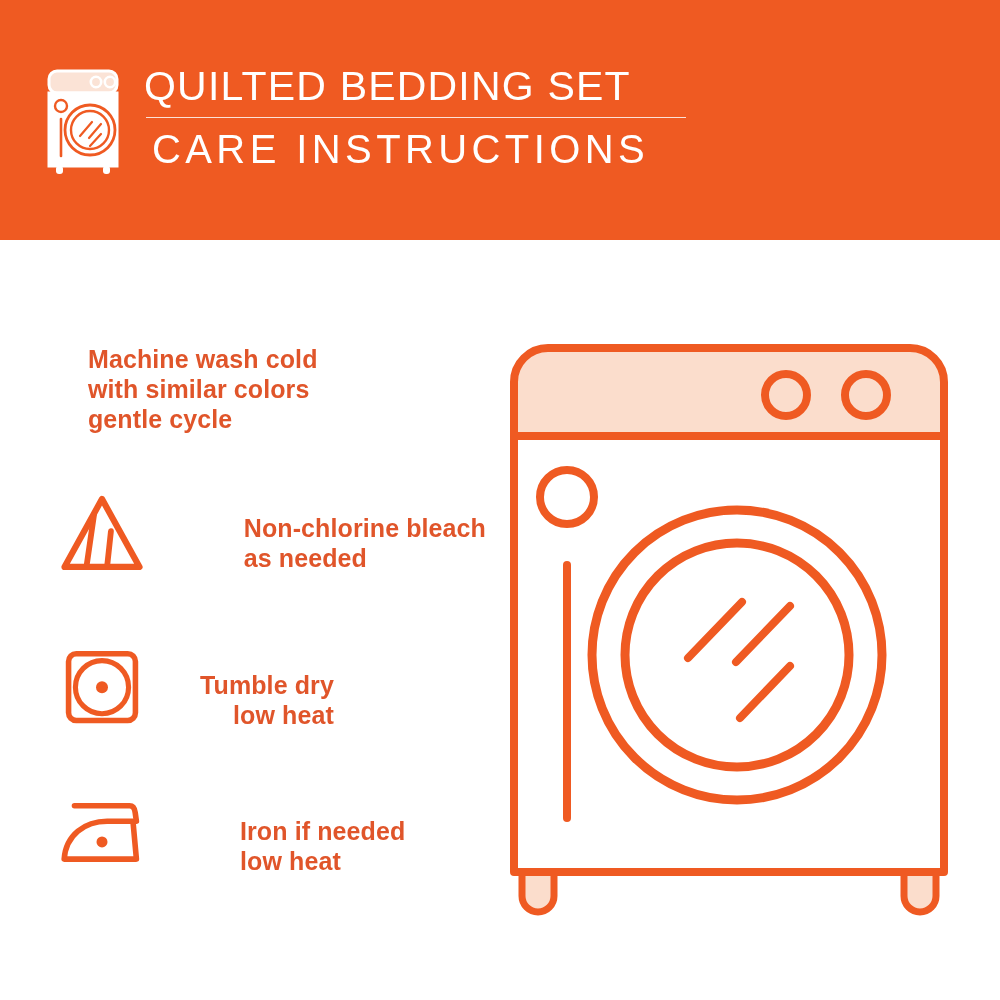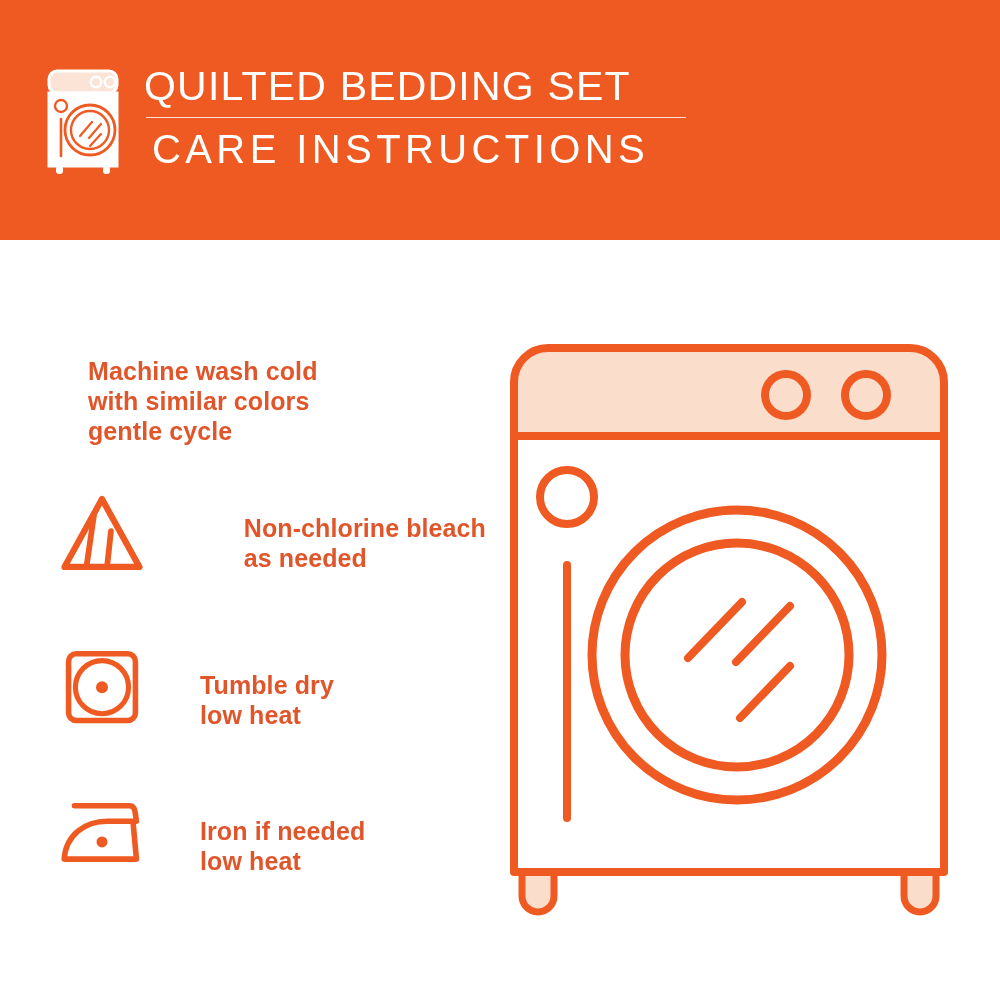--- a/index.html
+++ b/index.html
@@ -103,23 +103,23 @@
     color: #e0552a;
     font-size: 25px;
     line-height: 30px;
     font-weight: 700;
     letter-spacing: 0.1px;
     font-family: "Liberation Sans", sans-serif;
     white-space: pre-line;
   }
   .row-wash   { top: 104px; }
   .row-bleach { top: 248px; justify-content: space-between; }
-  .row-dry    { top: 404px; }
-  .row-iron   { top: 552px; }
-  .row-wash .txt   { margin-top: 12px; }
+  .row-dry    { top: 404px; text-align: right; }
+  .row-iron   { top: 552px; gap: 40px; }
+  .row-wash .txt   { }
   .row-bleach .txt { margin-top: 25px; }
   .row-dry .txt    { margin-top: 26px; }
   .row-iron .txt   { margin-top: 24px; }
 
   
   .machine {
     position: absolute;
     left: 470px;
     top: 320px;
     width: 530px;

